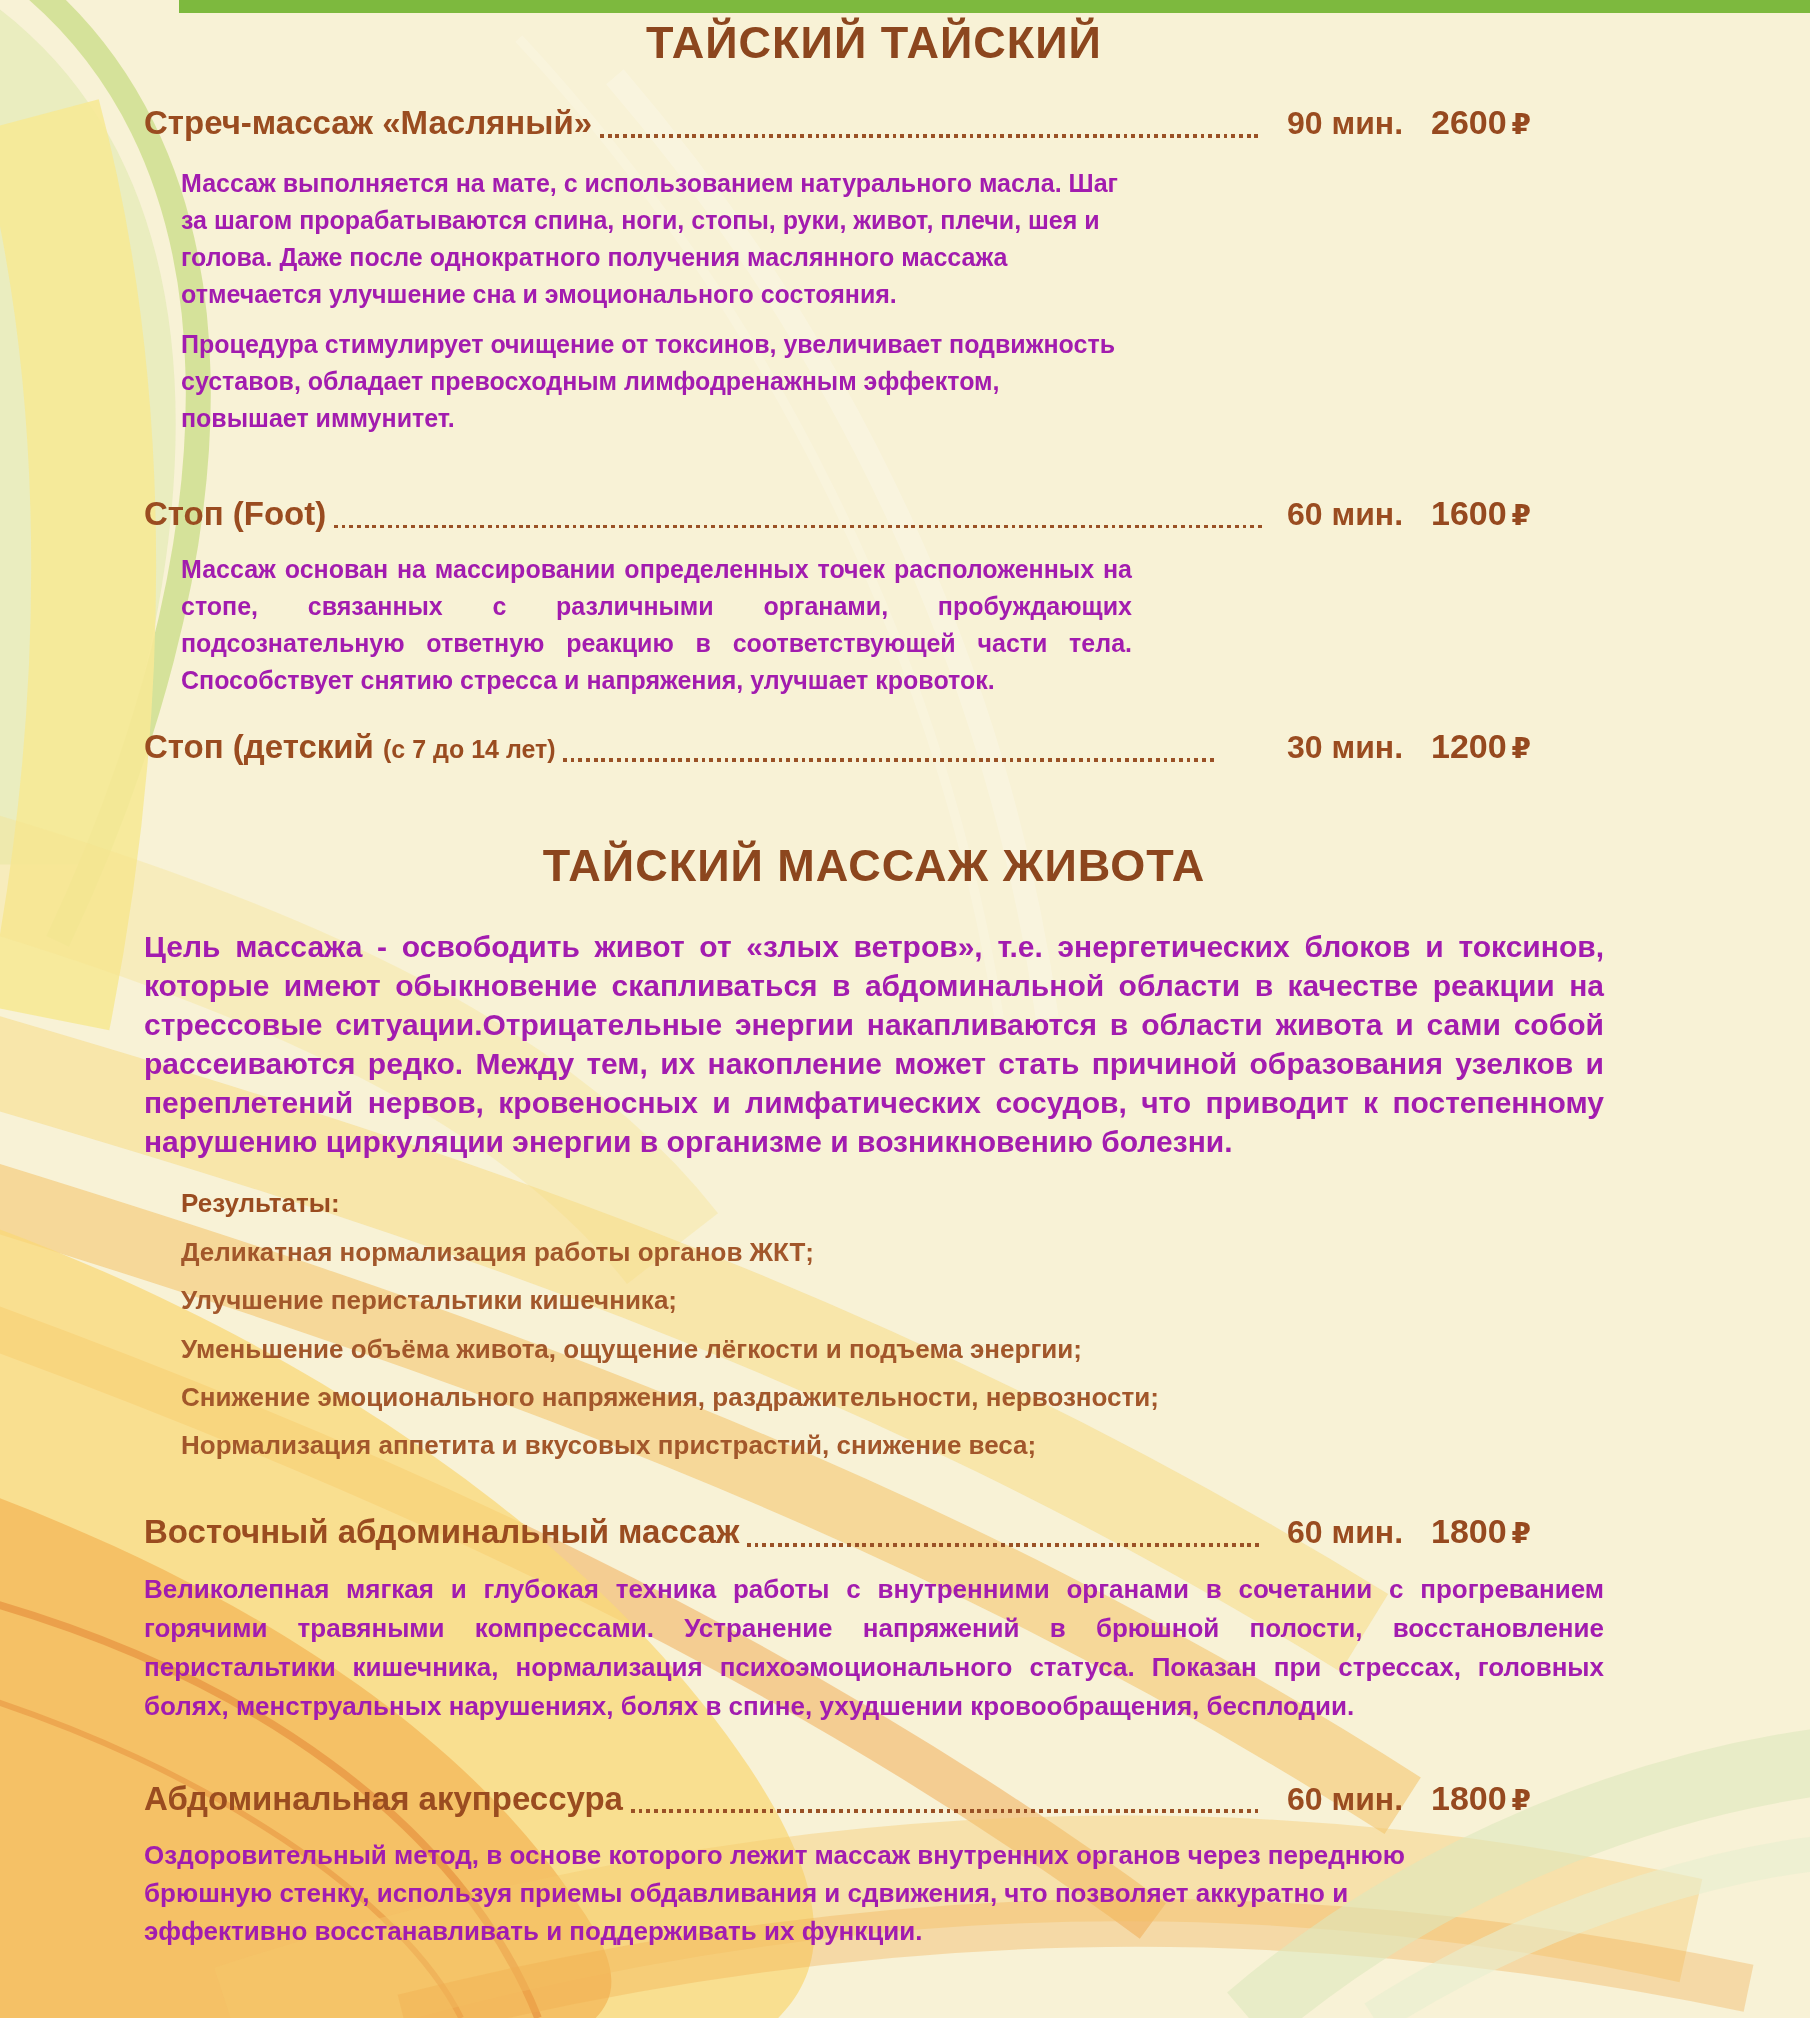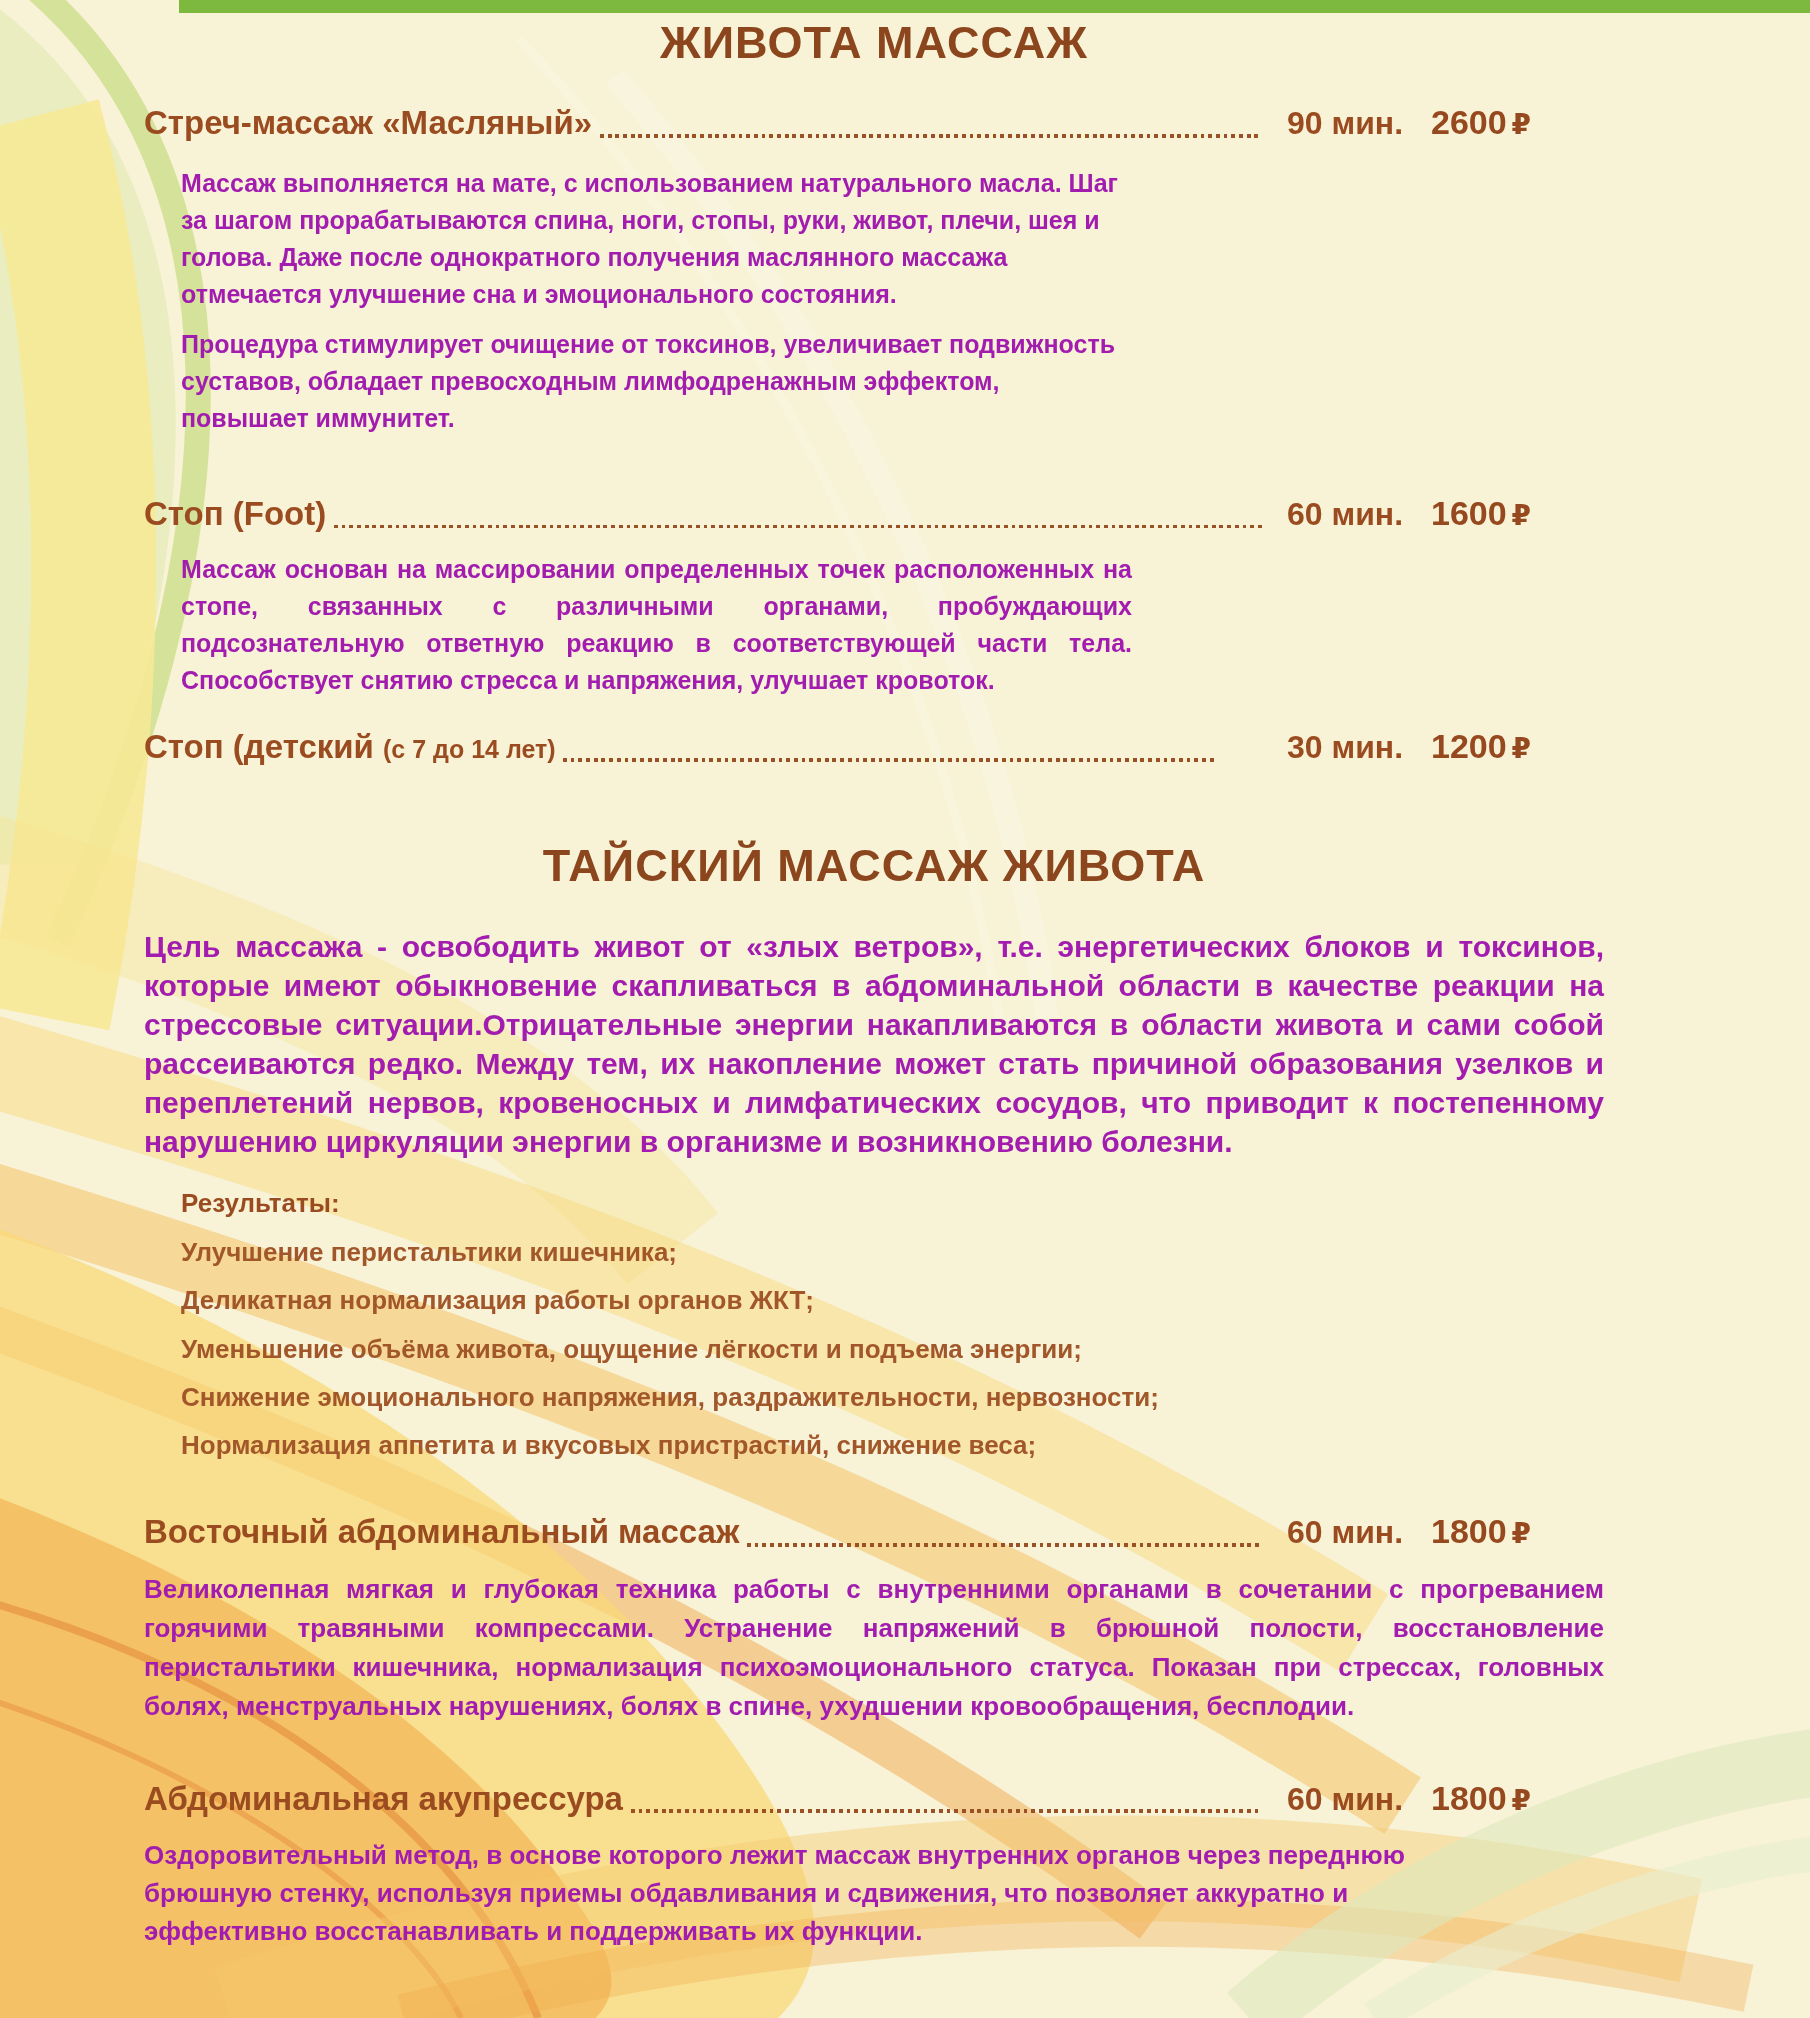--- a/index.html
+++ b/index.html
@@ -75,21 +75,21 @@
     <path d="M240,2101 C760,1930 1260,1900 1760,2010" stroke="#f6c96b" stroke-width="110" fill="none" opacity="0.4"></path>
     <path d="M420,2101 C900,1980 1340,1970 1820,2070" stroke="#f0ad4d" stroke-width="50" fill="none" opacity="0.35"></path>
     <path d="M1300,2101 C1500,1930 1740,1850 1930,1830" stroke="#dde8bd" stroke-width="70" fill="none" opacity="0.6"></path>
     <path d="M1430,2101 C1620,1980 1820,1930 1950,1925" stroke="#e8efcf" stroke-width="36" fill="none" opacity="0.6"></path>
   </svg>
 
   <div class="topbar"></div>
 
   <div class="content">
 
-    <div class="section-title t1">ЖИВОТА МАССАЖ</div>
+    <div class="section-title t1">ТАЙСКИЙ ТАЙСКИЙ</div>
 
     <div class="menu-row row1">
       <span class="name">Стреч-массаж «Масляный»</span>
       <span class="leader"></span>
       <span class="duration">90 мин.</span>
       <span class="price"><span>2600</span><span class="rub">₽</span></span>
     </div>
     <div class="desc d1 indent">
       <p>Массаж выполняется на мате, с использованием натурального масла. Шаг за шагом прорабатываются спина, ноги, стопы, руки, живот, плечи, шея и голова. Даже после однократного получения маслянного массажа отмечается улучшение сна и эмоционального состояния.</p>
       <p>Процедура стимулирует очищение от токсинов, увеличивает подвижность суставов, обладает превосходным лимфодренажным эффектом, повышает иммунитет.</p>
@@ -110,22 +110,22 @@
       <span class="leader short"></span>
       <span class="duration">30 мин.</span>
       <span class="price"><span>1200</span><span class="rub">₽</span></span>
     </div>
 
     <div class="section-title t2">ТАЙСКИЙ МАССАЖ ЖИВОТА</div>
 
     <div class="desc intro">Цель массажа - освободить живот от «злых ветров», т.е. энергетических блоков и токсинов, которые имеют обыкновение скапливаться в абдоминальной области в качестве реакции на стрессовые ситуации.Отрицательные энергии накапливаются в области живота и сами собой рассеиваются редко. Между тем, их накопление может стать причиной образования узелков и переплетений нервов, кровеносных и лимфатических сосудов, что приводит к постепенному нарушению циркуляции энергии в организме и возникновению болезни.</div>
 
     <div class="results-h">Результаты:</div>
+    <div class="result">Деликатная нормализация работы органов ЖКТ;</div>
     <div class="result">Улучшение перистальтики кишечника;</div>
-    <div class="result">Деликатная нормализация работы органов ЖКТ;</div>
     <div class="result">Уменьшение объёма живота, ощущение лёгкости и подъема энергии;</div>
     <div class="result">Снижение эмоционального напряжения, раздражительности, нервозности;</div>
     <div class="result">Нормализация аппетита и вкусовых пристрастий, снижение веса;</div>
 
     <div class="menu-row row4">
       <span class="name">Восточный абдоминальный массаж</span>
       <span class="leader"></span>
       <span class="duration">60 мин.</span>
       <span class="price"><span>1800</span><span class="rub">₽</span></span>
     </div>

